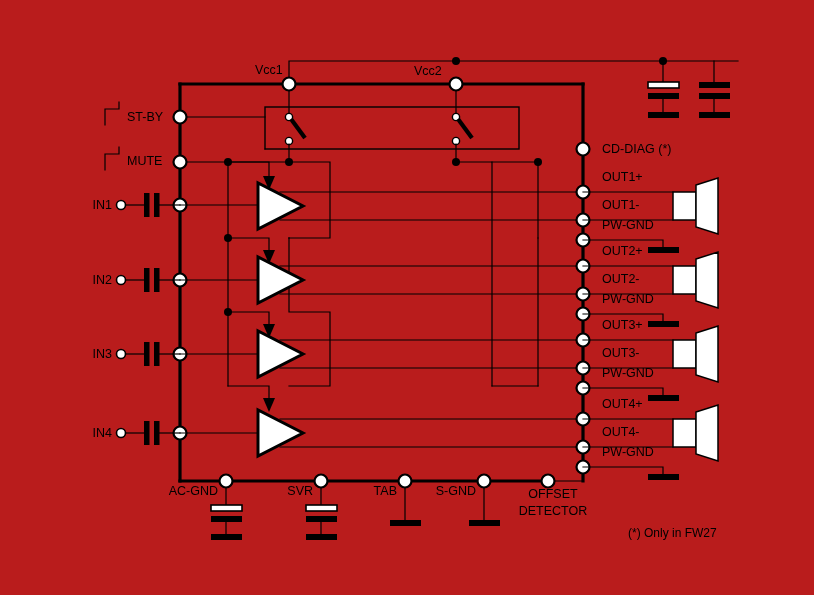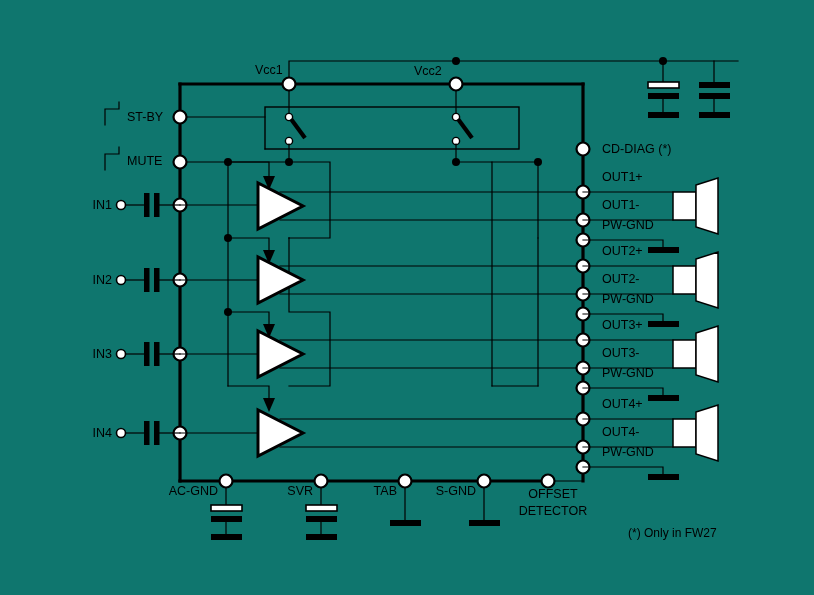--- a/index.html
+++ b/index.html
@@ -8,21 +8,21 @@
     padding: 0;
     background: #ffffff;
   }
   body {
     font-family: "Liberation Sans", sans-serif;
   }
   #canvas {
     position: relative;
     width: 814px;
     height: 595px;
-    background: #0f766e;
+    background: #b91c1c;
     overflow: hidden;
   }
   svg#schematic {
     display: block;
     width: 814px;
     height: 595px;
   }
   .wire-bus {
     stroke: #000000;
     stroke-width: 3.2;

